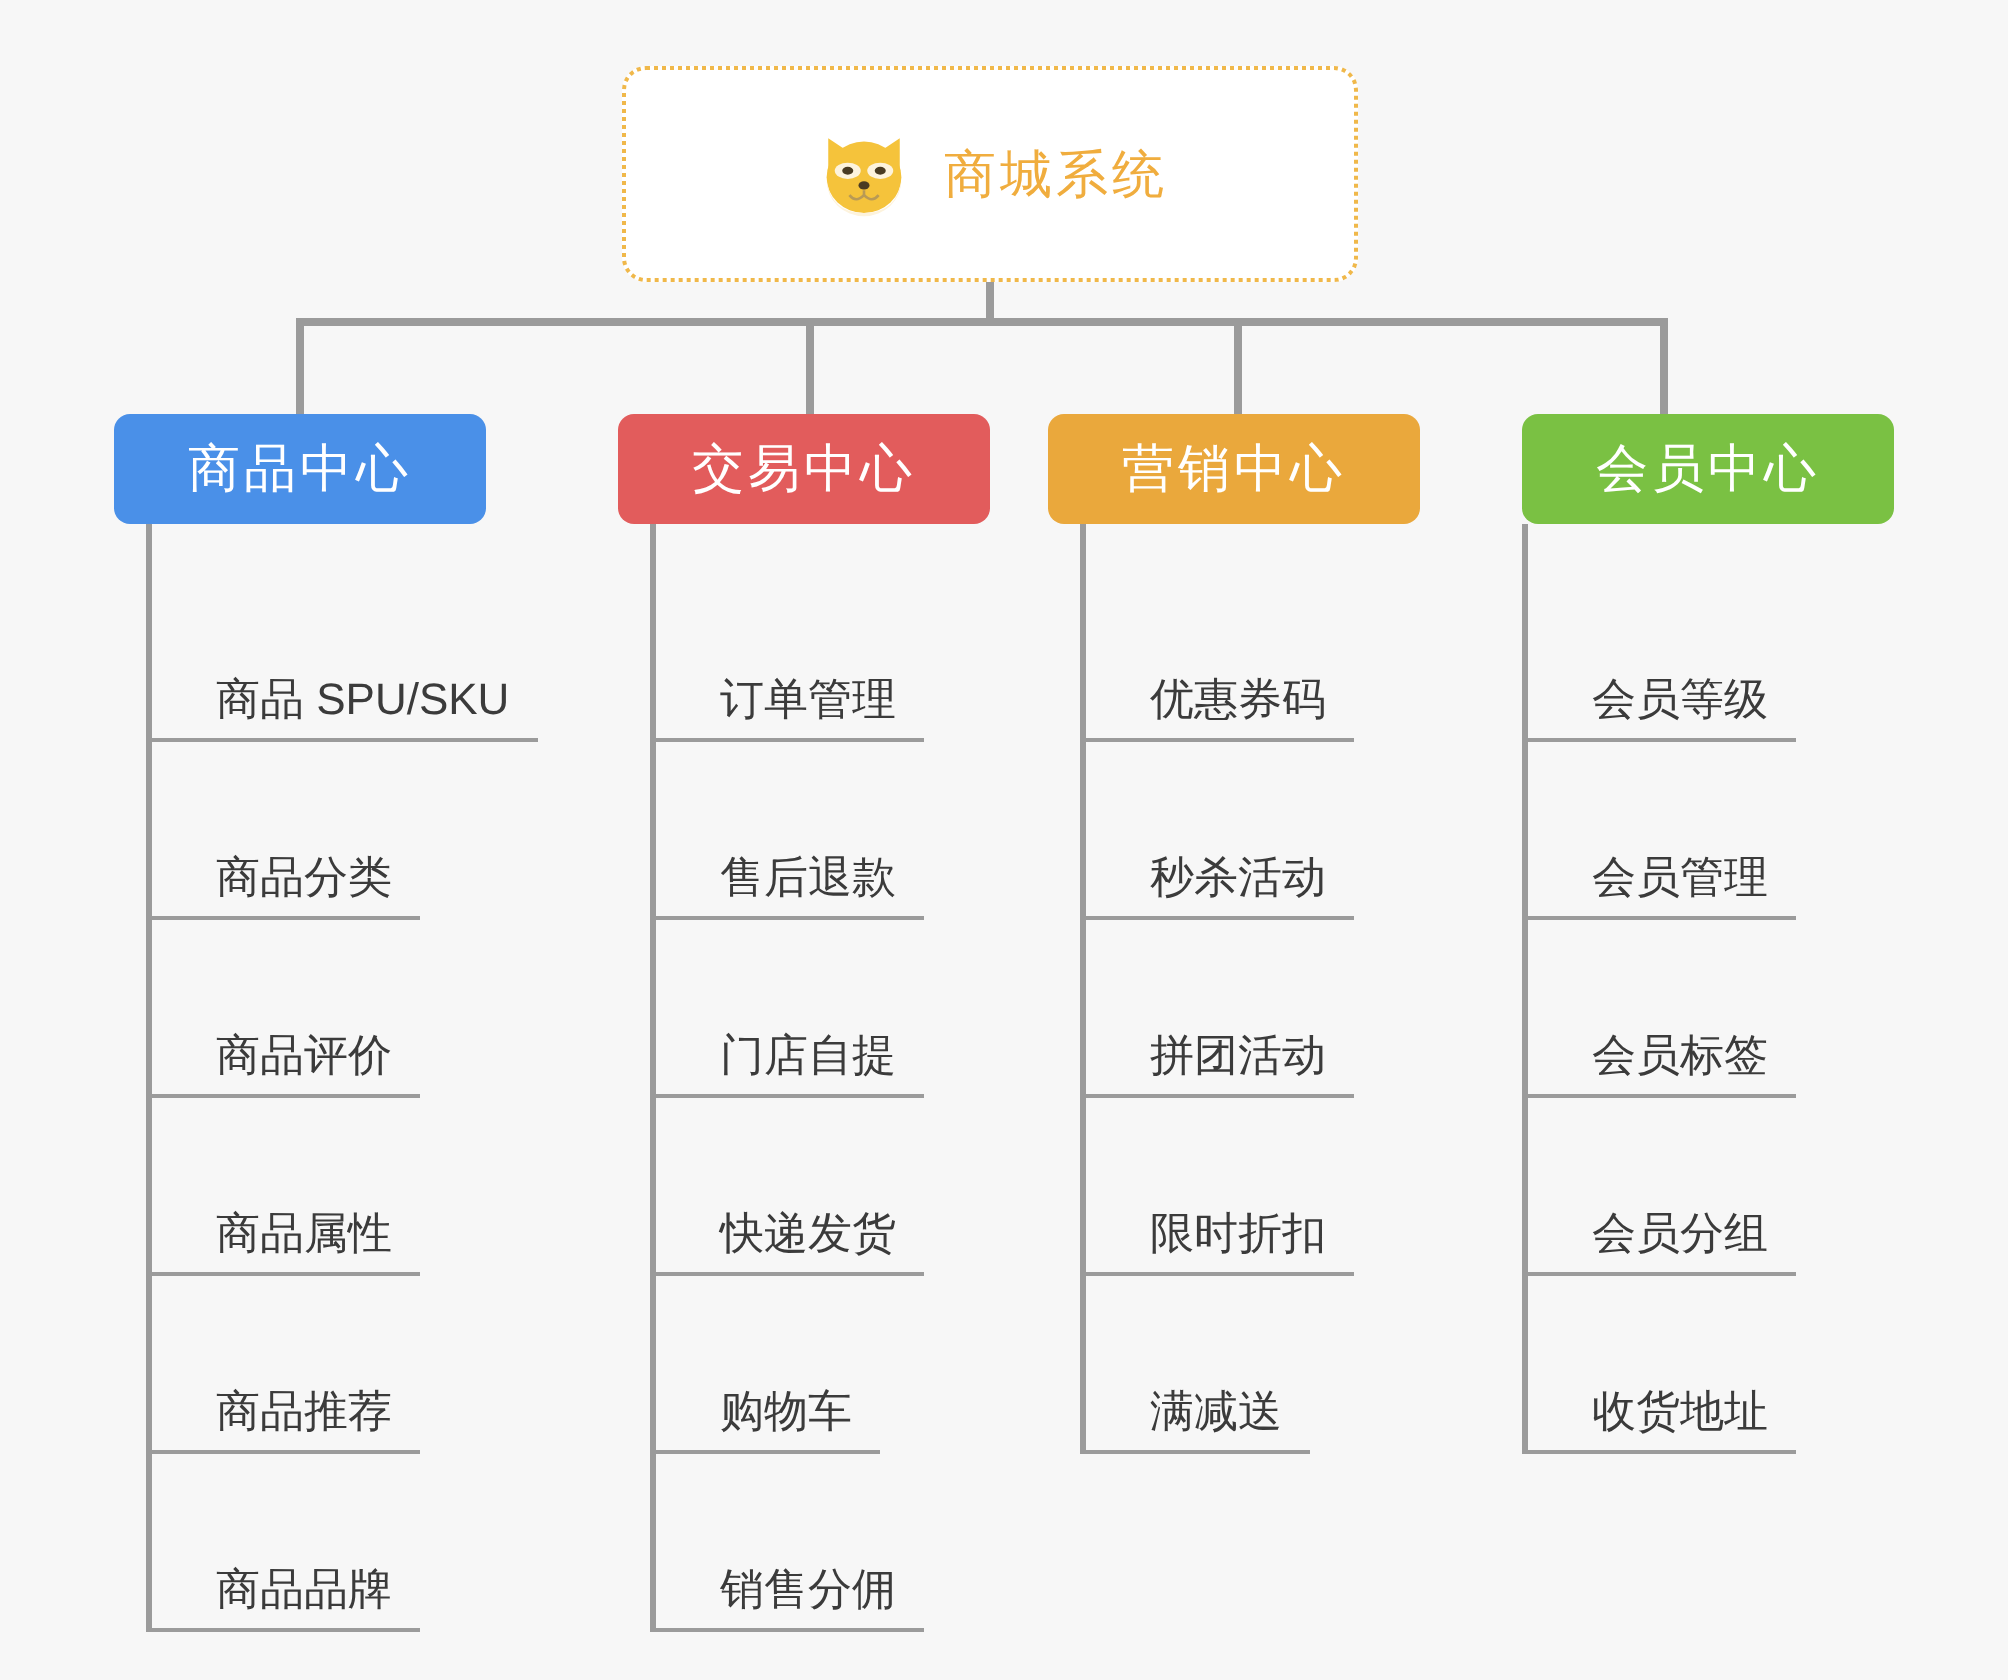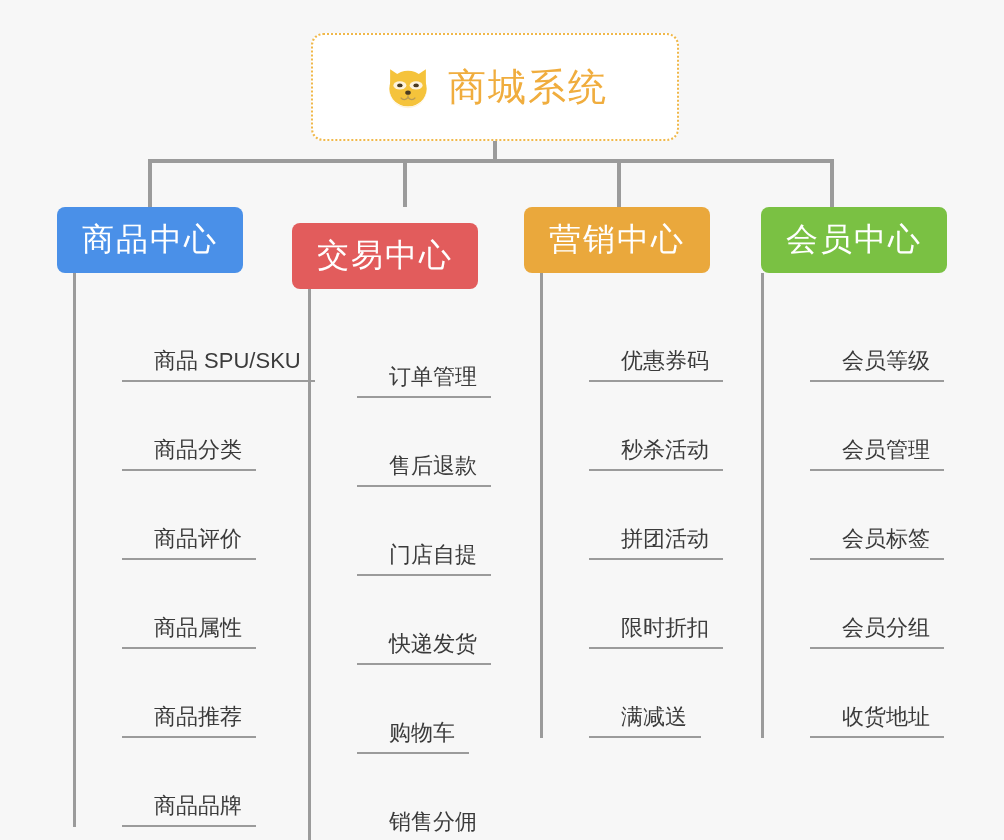--- a/index.html
+++ b/index.html
@@ -37,21 +37,21 @@
     justify-content: center;
     gap: 14px;
   }
   .root-icon {
     width: 52px;
     height: 52px;
     flex: 0 0 auto;
     display: block;
   }
   .root-title {
-    font-size: 38px;
+    font-size: 26px;
     color: #f0ad3e;
     letter-spacing: 2px;
     line-height: 1;
     white-space: nowrap;
     font-weight: 400;
   }
 
   
   .line {
     position: absolute;
@@ -78,32 +78,32 @@
   .drop-2 { left: 403px; }
   .drop-3 { left: 617px; }
   .drop-4 { left: 830px; }
 
   
   .branch {
     position: absolute;
     top: 207px;
   }
   .branch-1 { left: 57px;  width: 230px; }
-  .branch-2 { left: 292px; width: 218px; margin-top: 16px; }
+  .branch-2 { left: 309px; width: 218px; }
   .branch-3 { left: 524px; width: 212px; }
   .branch-4 { left: 745px; width: 212px; }
 
   .branch-header {
-    height: 66px;
+    height: 55px;
     border-radius: 8px;
     display: flex;
     align-items: center;
     justify-content: center;
     color: #ffffff;
-    font-size: 32px;
+    font-size: 26px;
     letter-spacing: 2px;
     box-sizing: border-box;
   }
   .branch-1 .branch-header { width: 186px; }
   .branch-2 .branch-header { width: 186px; }
   .branch-3 .branch-header { width: 186px; text-align: right; }
   .branch-4 .branch-header { width: 186px; }
 
   
   .leaf-list {
@@ -111,21 +111,20 @@
     margin-left: 16px;
     padding-top: 20px;
     border-left: 3px solid #9b9b9b;
     box-sizing: border-box;
   }
   .leaf-item {
     height: 89px;
     display: flex;
     align-items: flex-end;
     box-sizing: border-box;
-    padding-left: 46px;
   }
   .leaf-label {
     display: inline-block;
     margin-left: 32px;
     padding: 0 14px 4px 0;
     font-size: 22px;
     color: #3b3b3b;
     white-space: nowrap;
     border-bottom: 2px solid #9b9b9b;
     box-sizing: border-box;

